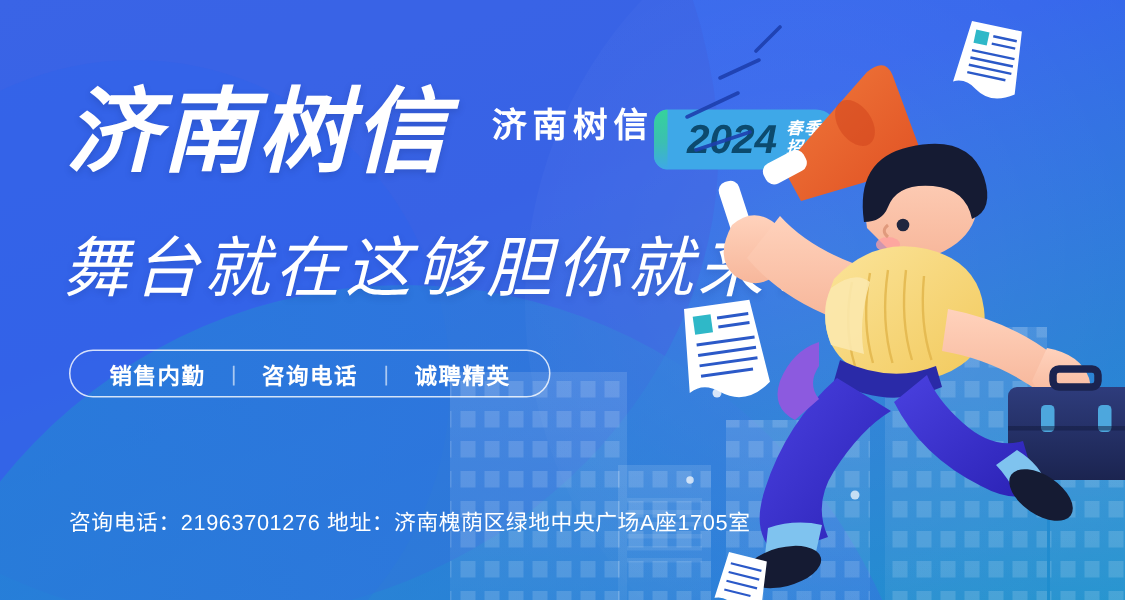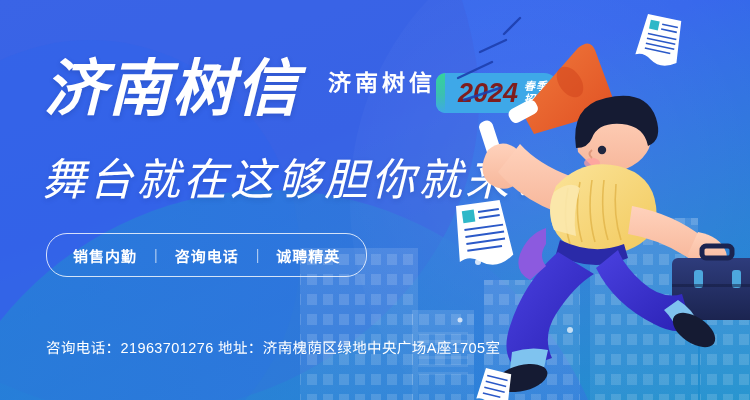--- a/index.html
+++ b/index.html
@@ -111,21 +111,21 @@
     position: absolute;
     left: 0; top: 0; bottom: 0;
     width: 9px;
     background: linear-gradient(180deg, #35d39a 0%, #3bbfb2 55%, #3ea8e8 100%);
     border-radius: 9px 0 0 9px;
   }
   .year-num {
     font-size: 27px;
     font-weight: 700;
     font-style: italic;
-    color: #7f1d1d;
+    color: #0c4a6e;
     letter-spacing: 0px;
     line-height: 1;
   }
   .season-col {
     margin-left: 6px;
     display: flex;
     flex-direction: column;
     justify-content: center;
     font-style: italic;
     font-weight: 700;
@@ -150,21 +150,21 @@
     letter-spacing: 3px;
     white-space: nowrap;
     text-shadow: 0 2px 5px rgba(16,40,110,.18);
   }
 
   
   .job-pill {
     position: absolute;
     left: 46px;
     top: 233px;
-    height: 44px;
+    height: 32px;
     padding: 0 26px;
     border: 1.6px solid rgba(255,255,255,.8);
     border-radius: 21px;
     display: flex;
     align-items: center;
     gap: 0;
   }
   .job-item {
     font-size: 15px;
     font-weight: 700;

